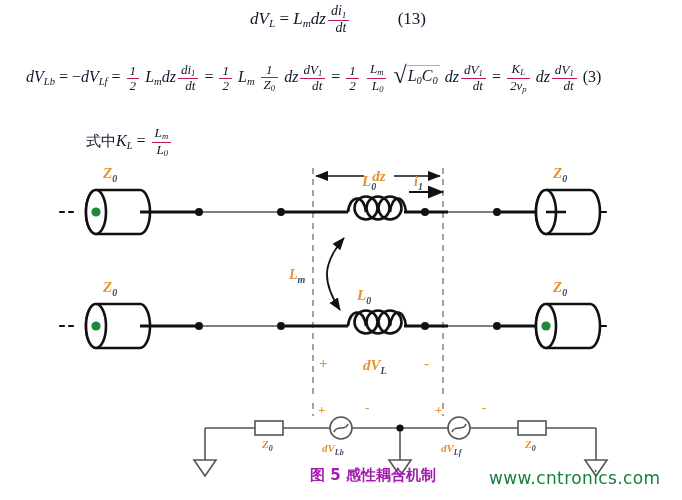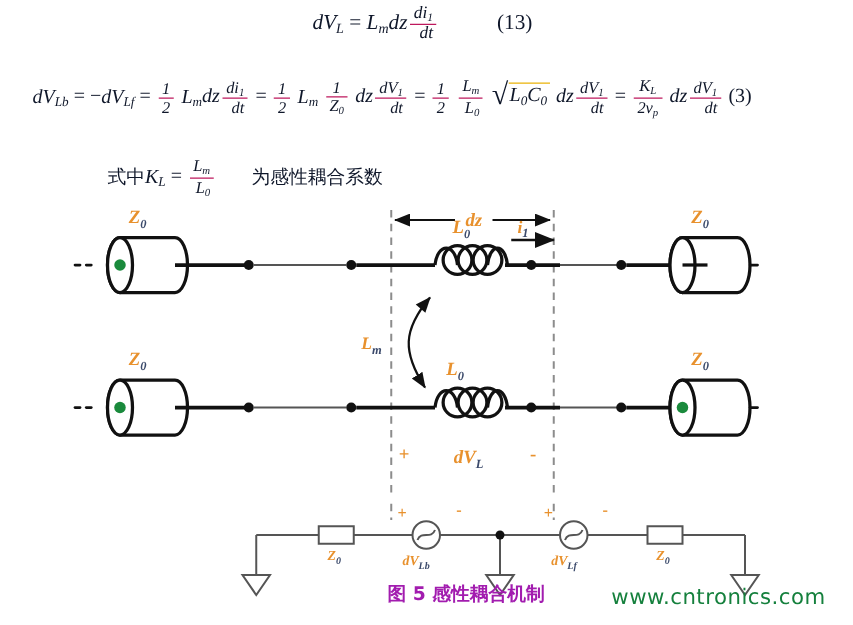--- a/index.html
+++ b/index.html
@@ -119,21 +119,21 @@
     </span>
   <span style="font-style:normal">(3)</span>
 </div>
 
 <div class="eq" id="zh-line">
   <span class="cn">式中</span><span class="it"><span>K</span><sub>L</sub></span>
   <span>=</span>
   <span class="frac it">
       <span class="num"><span>L</span><sub>m</sub></span>
       <span class="den"><span>L</span><sub>0</sub></span>
-    </span><span class="cn">为感性耦合系数</span>
+    </span>
 </div>
 
 <div id="figure">
 <svg width="682" height="340" viewBox="0 0 682 340" xmlns="http://www.w3.org/2000/svg">
   <defs>
     <marker id="arrEnd" markerWidth="9" markerHeight="9" refX="7.5" refY="3.2" orient="auto">
       <path d="M0,0 L8,3.2 L0,6.4 z" fill="#111"></path>
     </marker>
     <marker id="arrStart" markerWidth="9" markerHeight="9" refX="0.5" refY="3.2" orient="auto">
       <path d="M8,0 L0,3.2 L8,6.4 z" fill="#111"></path>

